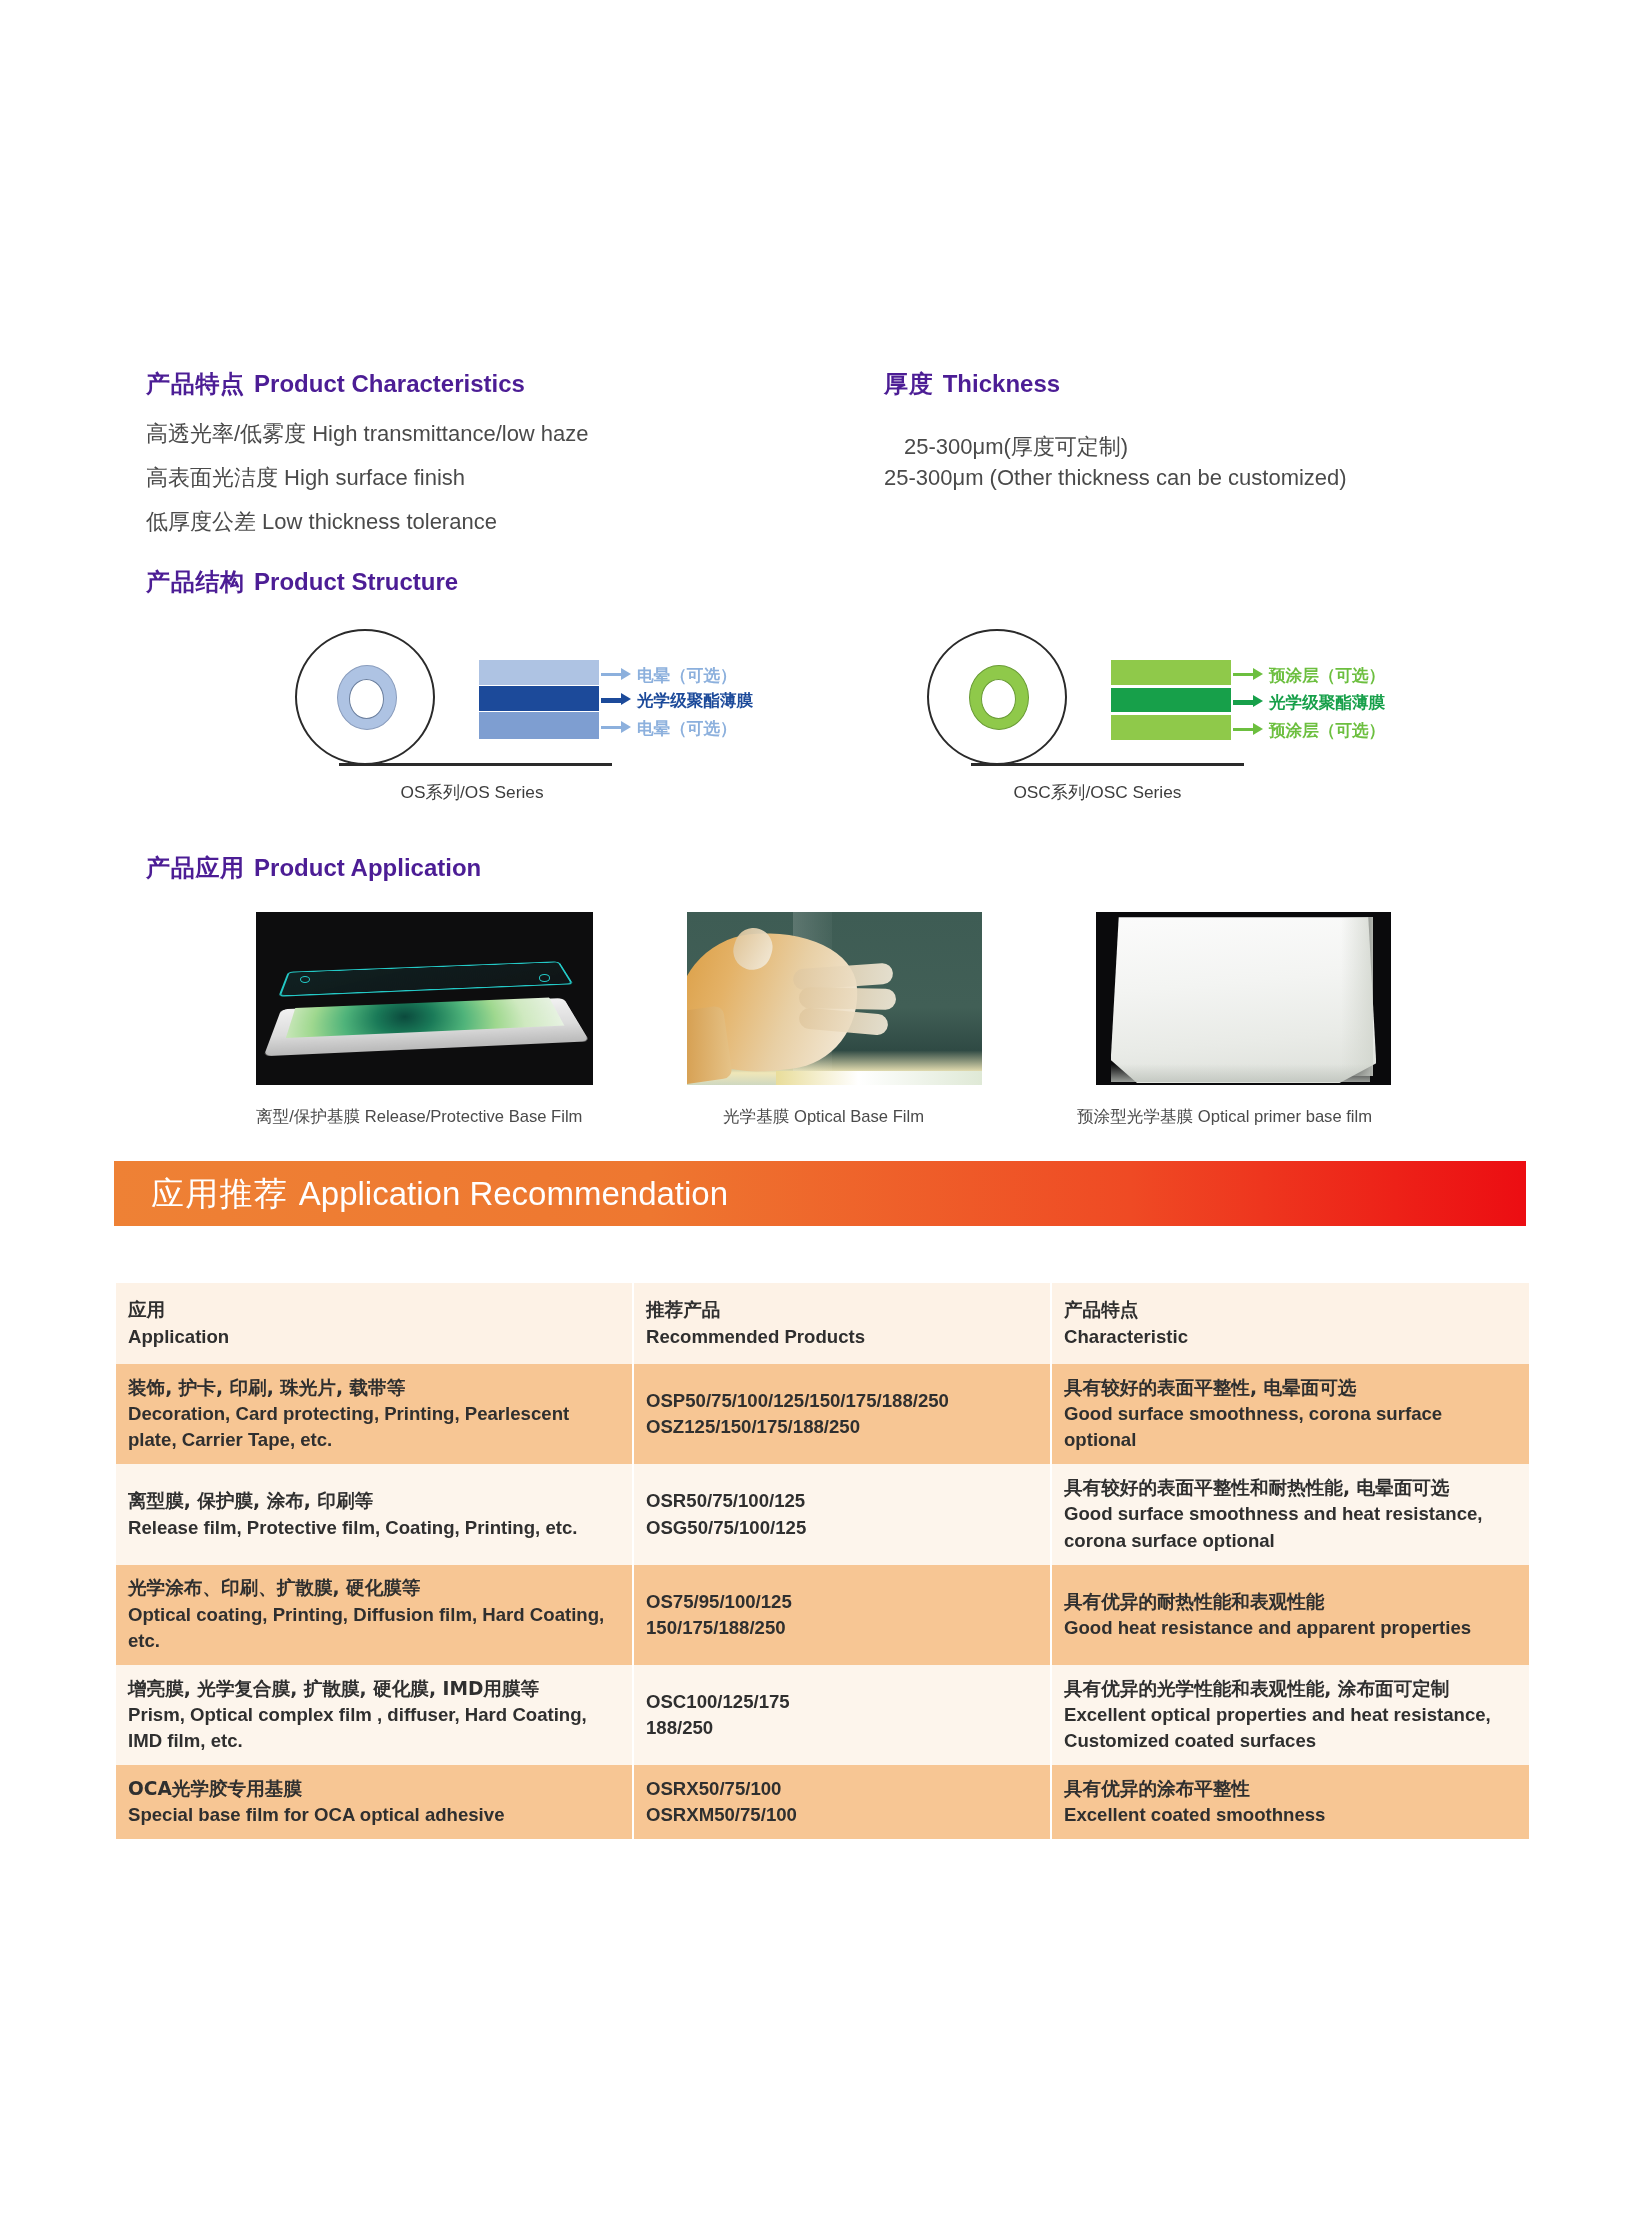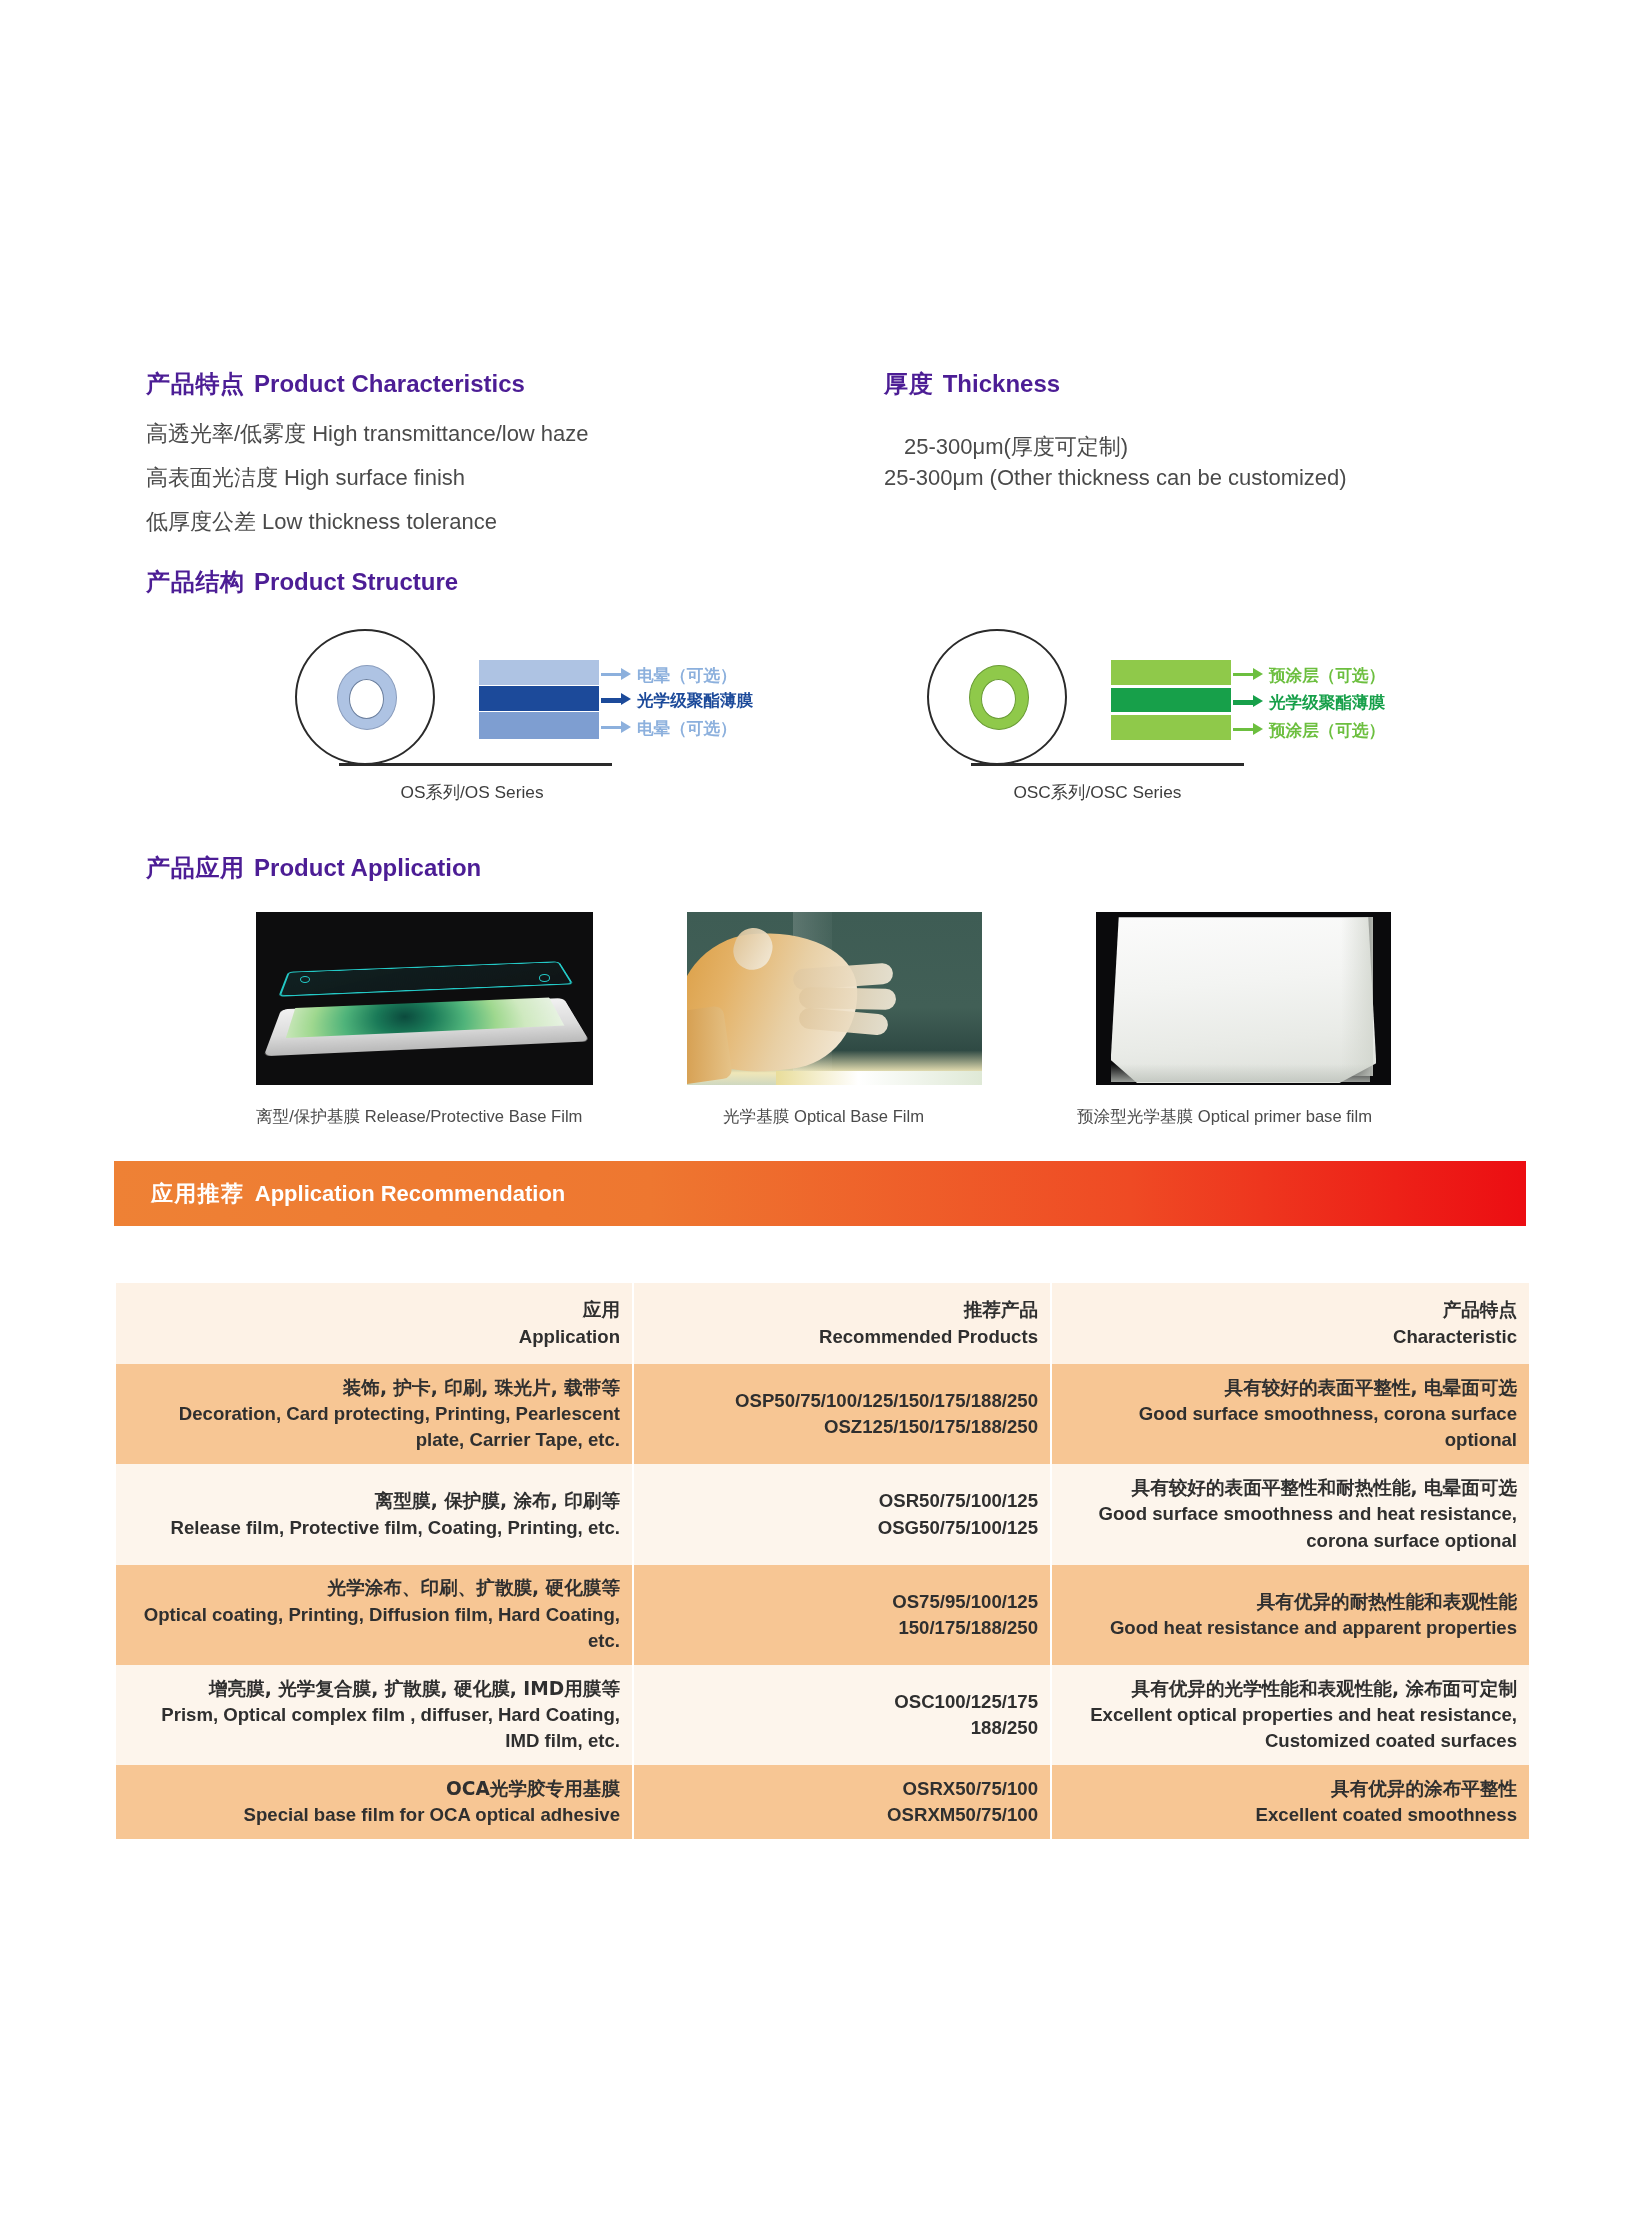--- a/index.html
+++ b/index.html
@@ -179,37 +179,37 @@
     background: linear-gradient(180deg, rgba(255,255,255,0.0), rgba(190,195,188,0.8));
   }
 
   
   .rec-banner {
     position: absolute; left: 114px; top: 1161px; width: 1412px; height: 65px;
     background: linear-gradient(to right, #ee8135 0%, #ee7730 38%, #ef4a24 72%, #ec0d12 100%);
   }
   .rec-banner .lbl {
     position: absolute; left: 37px; top: 50%; transform: translateY(-50%);
-    font-size: 22px; font-weight: 700; color: #ffffff; white-space: nowrap;
+    font-size: 33px; font-weight: 400; color: #ffffff; white-space: nowrap;
   }
   .rec-banner .lbl .cn { font-family: "DejaVu Sans", "Liberation Sans", sans-serif; letter-spacing: 1.3px; }
   .rec-banner .lbl .en { margin-left: 10.6px; }
 
   
   .rec-table {
     position: absolute; left: 114px; top: 1283px; width: 1412px;
     border-collapse: separate; border-spacing: 2.7px 0;
     table-layout: fixed;
   }
   .rec-table col.c1 { width: 516px; }
   .rec-table col.c2 { width: 416px; }
   .rec-table col.c3 { width: 477px; }
 
   .rec-table th, .rec-table td {
-    text-align: right; vertical-align: middle; padding: 10.6px 12px;
+    text-align: left; vertical-align: middle; padding: 10.6px 12px;
     font-size: 18.6px; line-height: 1.42; color: #2f2f2f; font-weight: 700;
   }
   .rec-table thead th { background: #fdf2e6; height: 81px; font-weight: 700; }
   .rec-table tbody tr.odd  td { background: #f7c694; }
   .rec-table tbody tr.even td { background: #fdf5ec; }
   .cell-cn { font-family: "DejaVu Sans", "Liberation Sans", sans-serif; display: block; }
   .cell-en { display: block; }
 </style>
 </head>
 <body>

